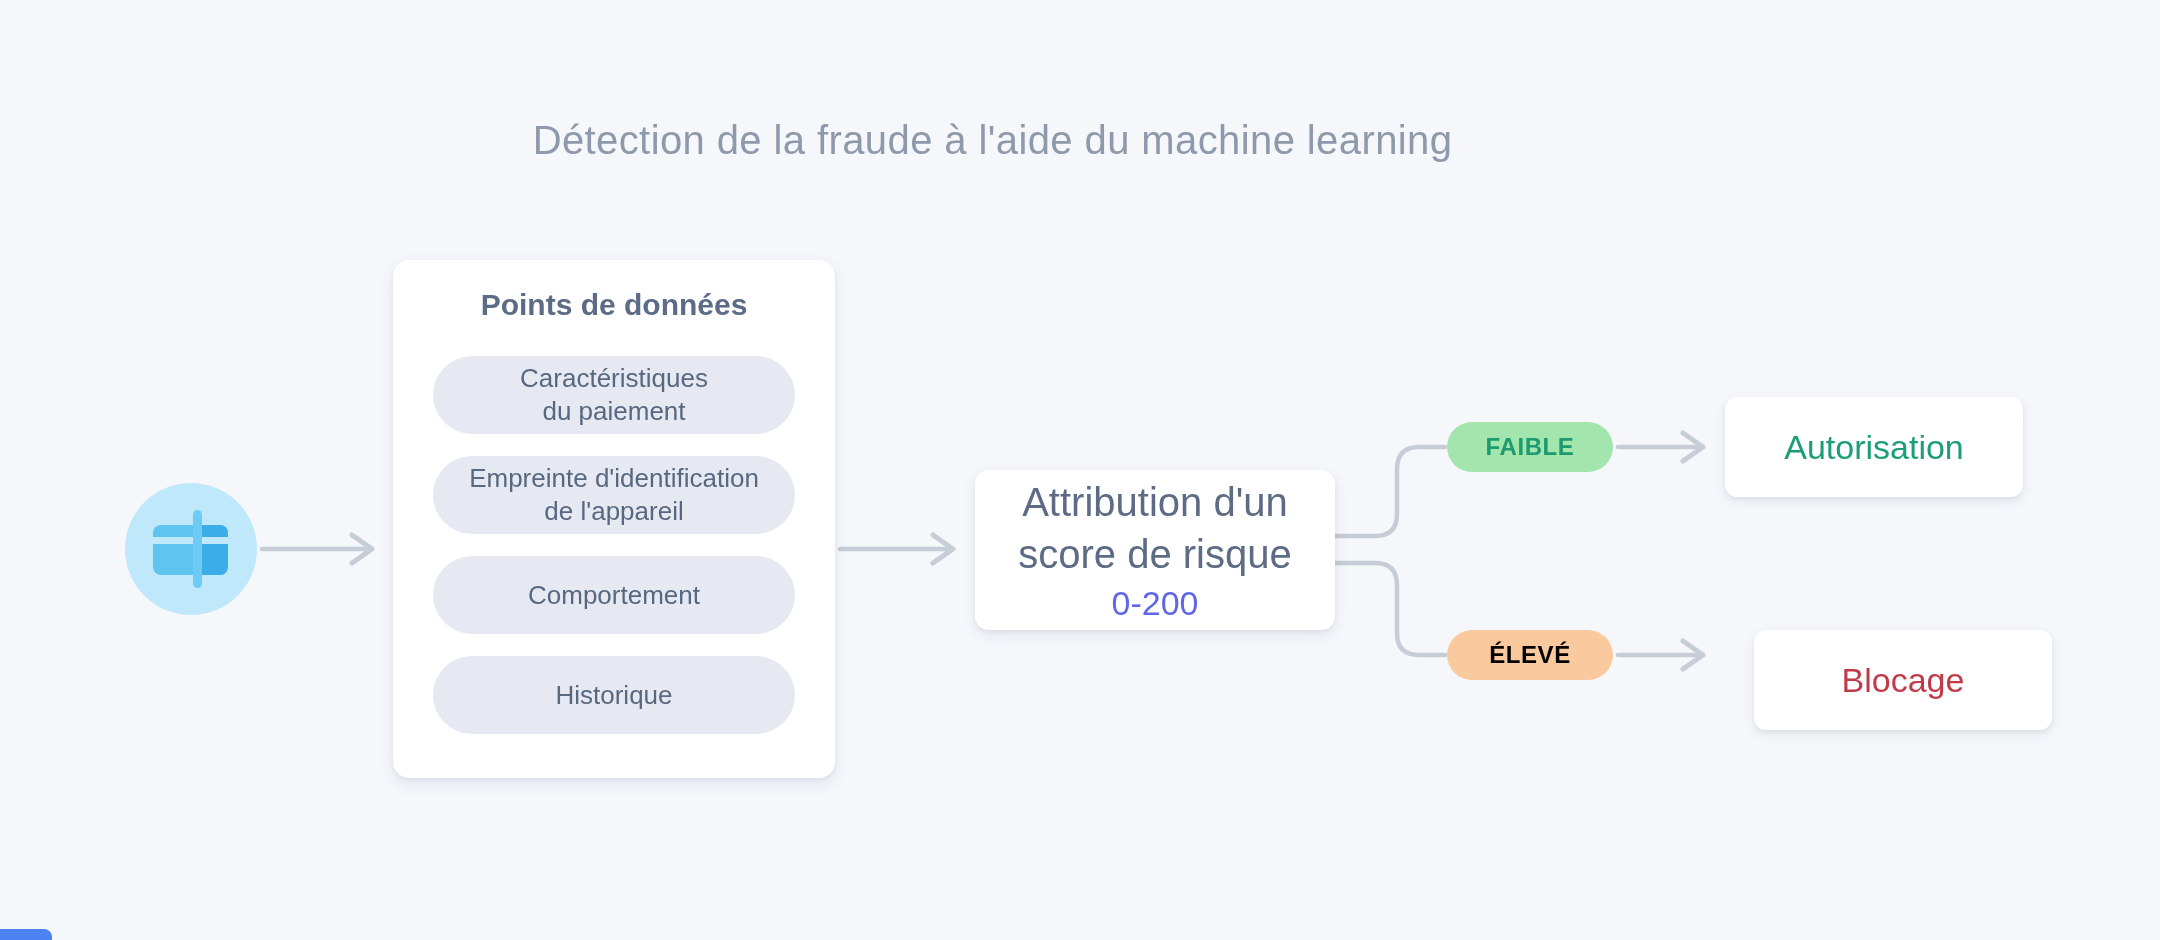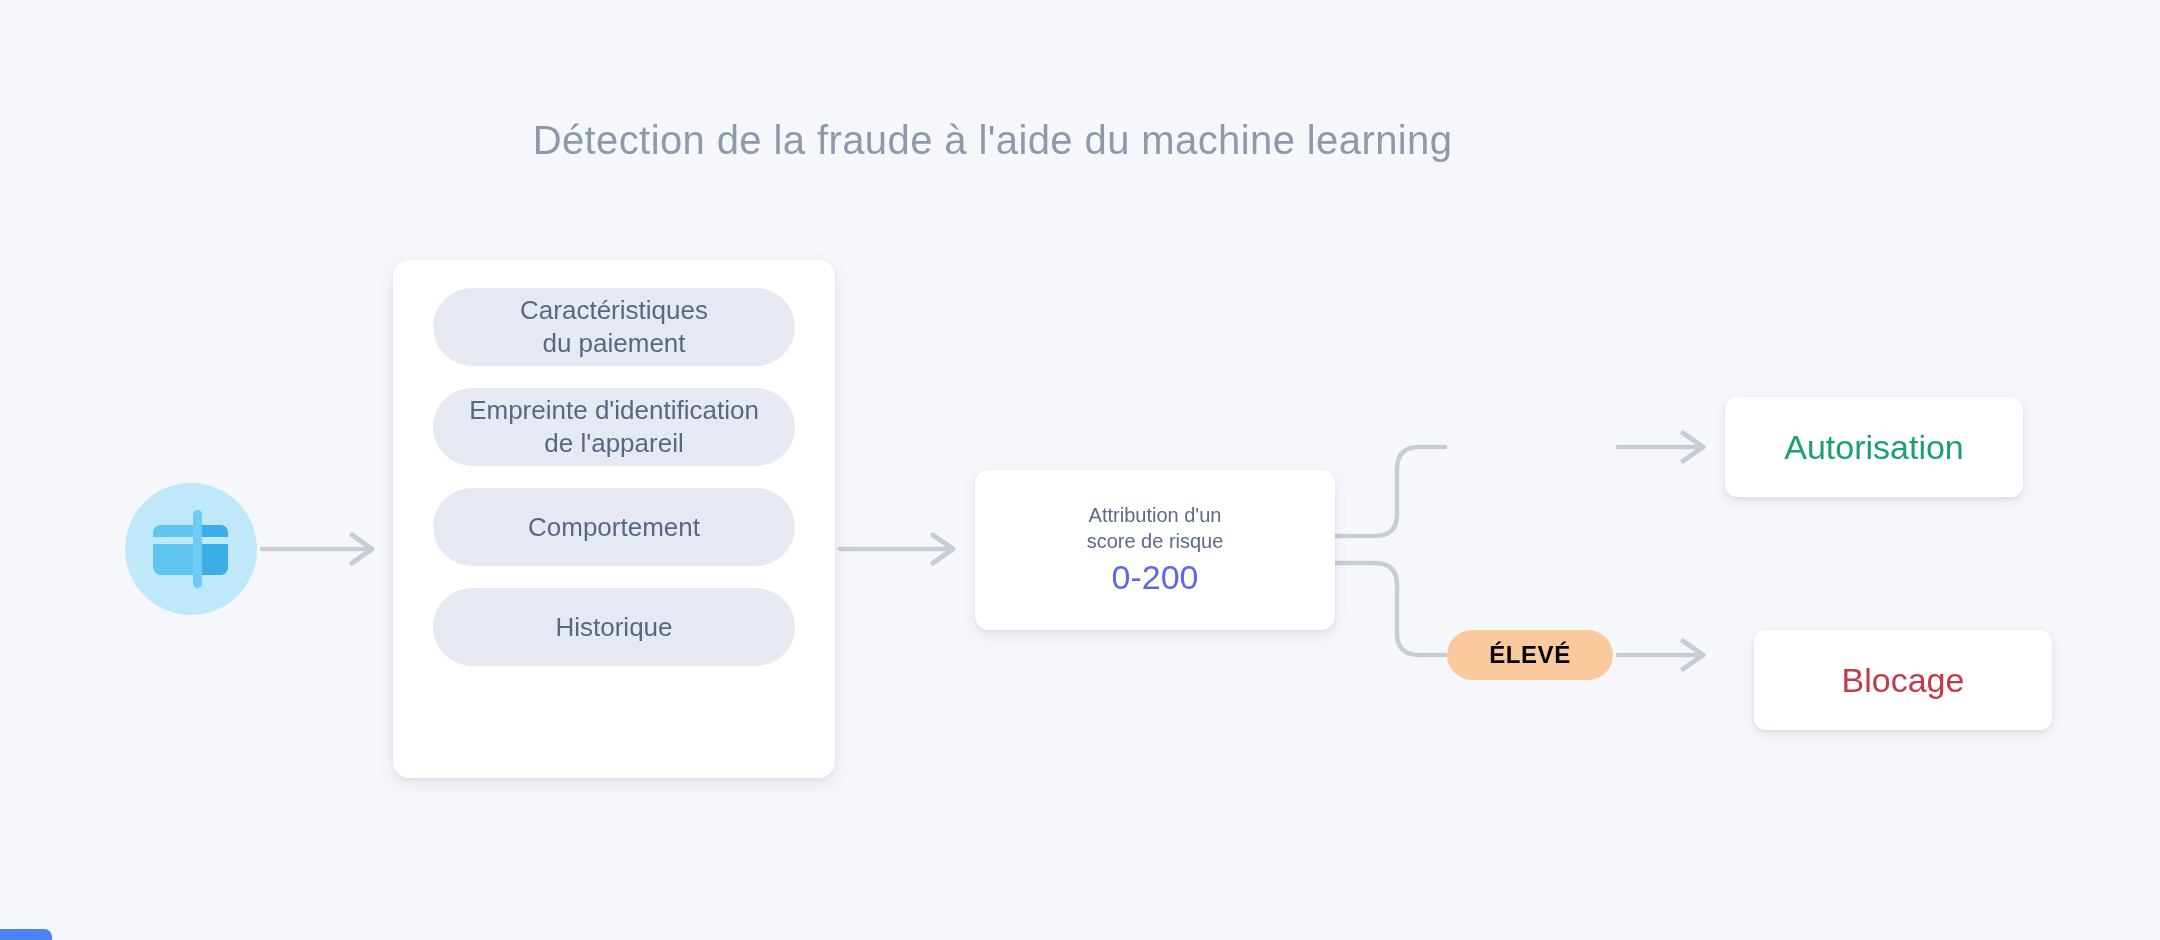--- a/index.html
+++ b/index.html
@@ -46,21 +46,21 @@
   }
 
   
   .score-card{
     position:absolute;left:975px;top:470px;width:360px;height:160px;
     background:#ffffff;border-radius:14px;
     box-shadow:0 5px 14px rgba(56,66,94,.10), 0 2px 4px rgba(56,66,94,.06);
     display:flex;flex-direction:column;align-items:center;justify-content:center;
   }
   .score-label{
-    text-align:center;font-size:20px;line-height:1.28;color:#5d6b85;
+    text-align:center;font-size:40px;line-height:1.28;color:#5d6b85;
     white-space:pre-line;
   }
   .score-range{font-size:34px;font-weight:500;margin-top:4px;}
 
   
   .branch-badge{
     position:absolute;width:166px;height:50px;border-radius:25px;
     display:flex;align-items:center;justify-content:center;
     font-size:24px;font-weight:700;letter-spacing:.6px;
   }
@@ -112,34 +112,36 @@
     <path class="conn" d="M1335 563 H1375 Q1397 563 1397 585 V633 Q1397 655 1419 655 H1445"></path>
 
     <path class="conn" d="M1618 447 H1697"></path>
     <path class="head" d="M1683 433 L1703 447 L1683 461"></path>
 
     <path class="conn" d="M1618 655 H1697"></path>
     <path class="head" d="M1683 641 L1703 655 L1683 669"></path>
   </svg>
 
   <div class="points-card">
+    <div class="points-title">Points de données</div>
     <div class="pill">Caractéristiques
 du paiement</div>
     <div class="pill">Empreinte d'identification
 de l'appareil</div>
     <div class="pill">Comportement</div>
     <div class="pill">Historique</div>
   </div>
 
   <div class="score-card">
     <div class="score-label">Attribution d'un
 score de risque</div>
     <div class="score-range" style="color: rgb(95, 102, 232);">0-200</div>
   </div>
 
+  <div class="branch-badge badge-low" style="background: rgb(162, 230, 173); color: rgb(29, 154, 111);">FAIBLE</div>
   <div class="branch-badge badge-high" style="background: rgb(251, 201, 158); color: #000000;">ÉLEVÉ</div>
 
   <div class="result-card result-low">
     <span style="color: rgb(27, 158, 118);">Autorisation</span>
   </div>
   <div class="result-card result-high">
     <span style="color: rgb(193, 58, 73);">Blocage</span>
   </div>
 
   <div class="cropped-blue"></div>

